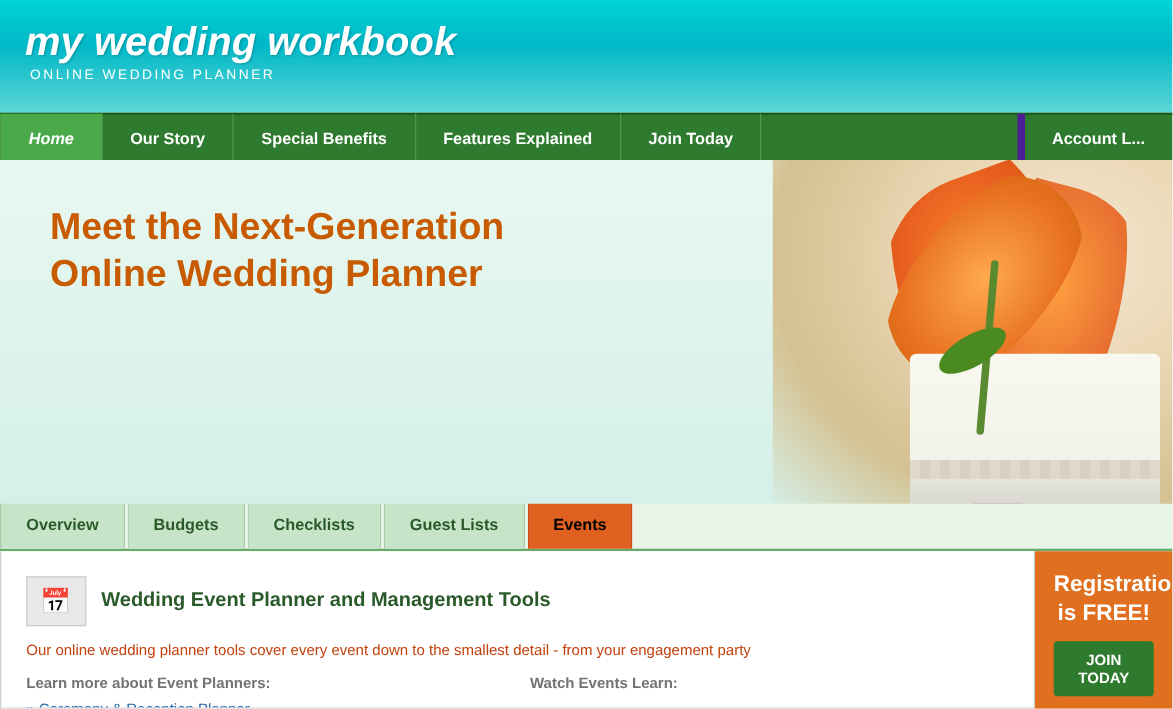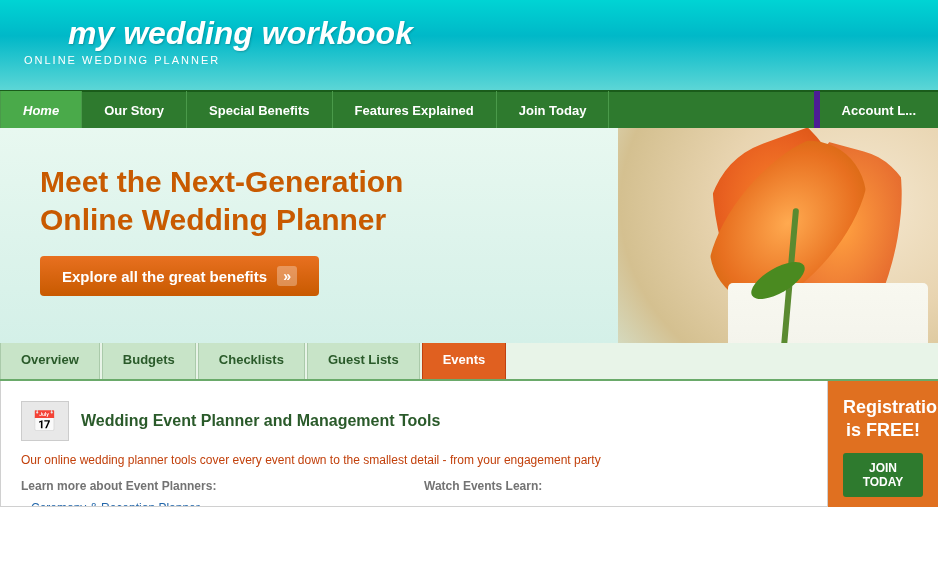--- a/index.html
+++ b/index.html
@@ -16,21 +16,20 @@
       padding: 15px 20px;
       display: flex;
       flex-direction: column;
     }
     #logo-text {
       font-size: 32px;
       color: white;
       font-style: italic;
       font-weight: bold;
       text-shadow: 1px 1px 2px rgba(0,0,0,0.2);
-      margin-left: 48px;
     }
     #logo-sub {
       font-size: 11px;
       color: white;
       letter-spacing: 2px;
       margin-top: 2px;
       padding-left: 4px;
     }
 
     
@@ -57,21 +56,21 @@
     .nav-item.active { background: #4aaa4a; font-style: italic; }
     .nav-account {
       margin-left: auto;
       border-left: 6px solid #4c1d95;
       border-right: none;
     }
 
     
     #hero {
       position: relative;
-      height: 215px;
+      height: 275px;
       background: linear-gradient(180deg, #e8f8f0 0%, #d4f0e8 100%);
       overflow: hidden;
     }
     #hero-content {
       position: absolute;
       left: 0; top: 0;
       width: 660px;
       height: 100%;
       padding: 35px 40px;
       z-index: 2;
@@ -160,21 +159,21 @@
       border-bottom: none;
       background: #c8e4c8;
       border-radius: 4px 4px 0 0;
       margin-right: 2px;
       height: 32px;
       display: flex;
       align-items: center;
     }
     .tab-item.active {
       background: #e06020;
-      color: #ffffff;
+      color: #000000;
       border-color: #c04010;
       margin-top: 12px;
     }
 
     
     #content-area {
       display: flex;
       height: calc(567px - 90px - 38px - 275px - 38px);
       min-height: 90px;
     }
@@ -273,24 +272,20 @@
   <div class="nav-item">Our Story</div>
   <div class="nav-item">Special Benefits</div>
   <div class="nav-item">Features Explained</div>
   <div class="nav-item">Join Today</div>
   <div class="nav-item nav-account">Account L...</div>
 </nav>
 
 <div id="hero">
   <div id="hero-content">
     <div id="hero-title">Meet the Next-Generation<br>Online Wedding Planner</div>
-    <button id="cta-button">
-      <span>Explore all the great benefits</span>
-      <span id="cta-arrow">»</span>
-    </button>
   </div>
 
   <div id="hero-flowers">
     <div class="flower-bg"></div>
 
     <div style="position:absolute; top:10px; right:50px; width:180px; height:220px; background:radial-gradient(ellipse at 50% 40%, #ff9030 0%, #e86020 50%, #c04000 100%); clip-path:ellipse(40% 70% at 50% 50%); transform:rotate(-20deg); border-radius:50% 10% 50% 10%;"></div>
     <div style="position:absolute; top:20px; right:20px; width:160px; height:200px; background:radial-gradient(ellipse at 50% 40%, #ffa040 0%, #e87030 50%, #c85010 100%); clip-path:ellipse(35% 65% at 50% 50%); transform:rotate(15deg); border-radius:10% 50% 10% 50%;"></div>
     <div style="position:absolute; top:5px; right:80px; width:140px; height:180px; background:radial-gradient(ellipse, #ffaa50 0%, #e87020 60%, #c06000 100%); clip-path:ellipse(38% 60% at 50% 50%); transform:rotate(40deg); border-radius:50%;"></div>
 
     <div style="position:absolute; top:160px; right:15px; width:100px; height:100px; background:radial-gradient(circle, #ffaa40 0%, #e88030 40%, #c06010 100%); border-radius:50%; opacity:0.9;"></div>

